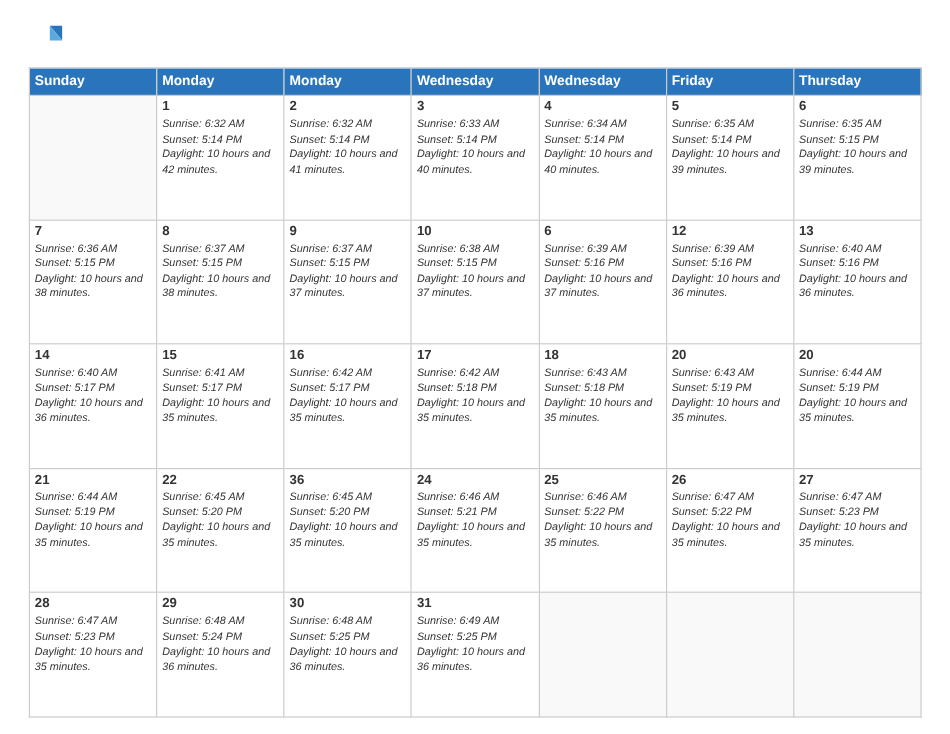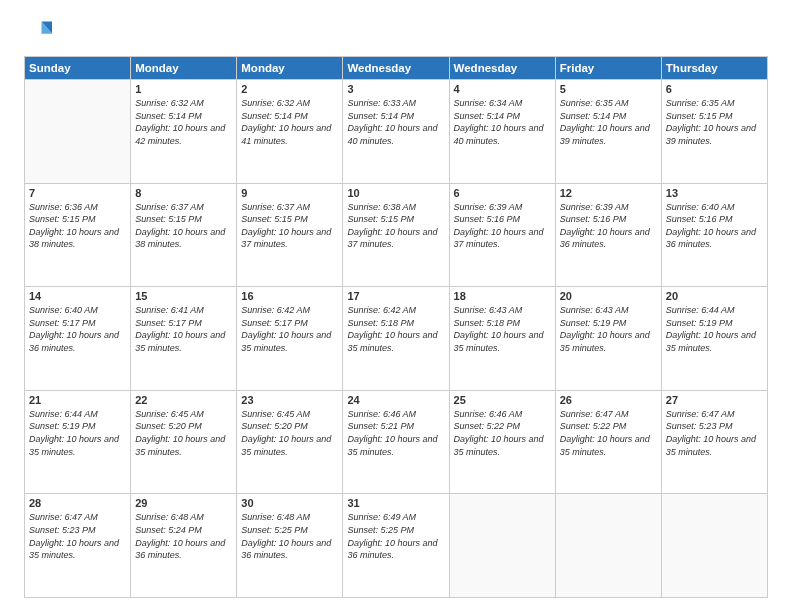--- a/index.html
+++ b/index.html
@@ -223,21 +223,21 @@
         <tr>
           <td>
             <div class="day-number">21</div>
             <div class="day-info">Sunrise: 6:44 AM<br>Sunset: 5:19 PM<br>Daylight: 10 hours and 35 minutes.</div>
           </td>
           <td>
             <div class="day-number">22</div>
             <div class="day-info">Sunrise: 6:45 AM<br>Sunset: 5:20 PM<br>Daylight: 10 hours and 35 minutes.</div>
           </td>
           <td>
-            <div class="day-number">23</div>
+            <div class="day-number">36</div>
             <div class="day-info">Sunrise: 6:45 AM<br>Sunset: 5:20 PM<br>Daylight: 10 hours and 35 minutes.</div>
           </td>
           <td>
             <div class="day-number">24</div>
             <div class="day-info">Sunrise: 6:46 AM<br>Sunset: 5:21 PM<br>Daylight: 10 hours and 35 minutes.</div>
           </td>
           <td>
             <div class="day-number">25</div>
             <div class="day-info">Sunrise: 6:46 AM<br>Sunset: 5:22 PM<br>Daylight: 10 hours and 35 minutes.</div>
           </td>

